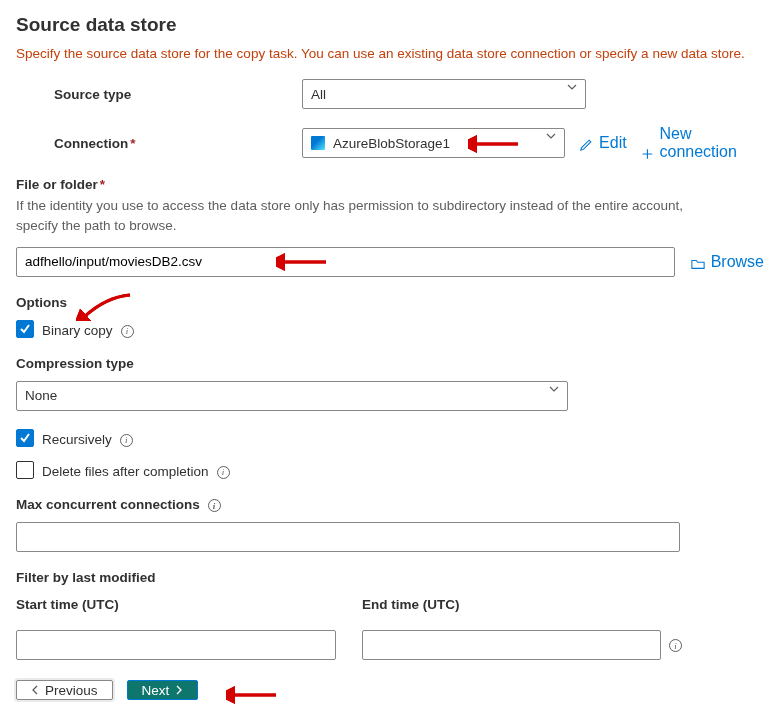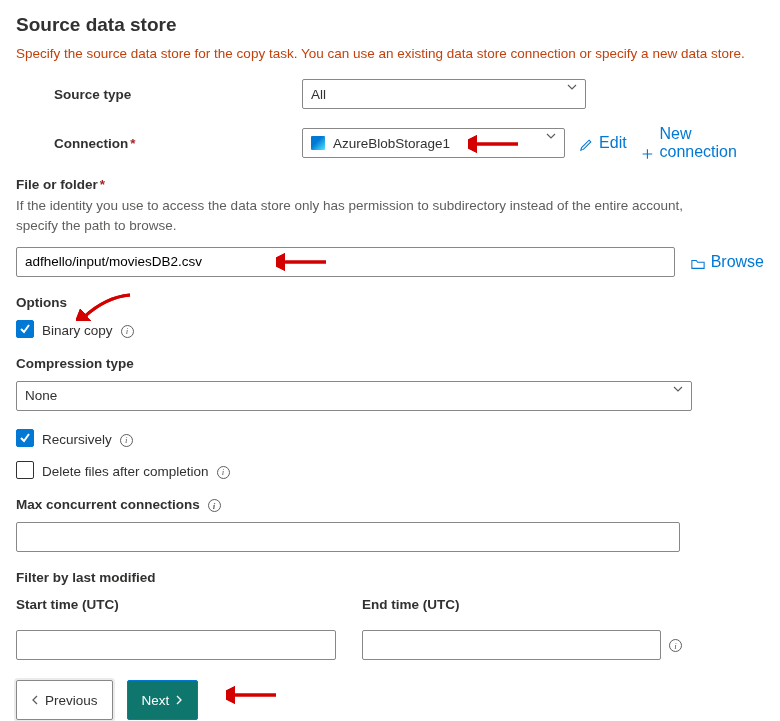--- a/index.html
+++ b/index.html
@@ -84,21 +84,21 @@
   .text-input {
     border: 1px solid #8a8886;
     border-radius: 2px;
     height: 30px;
     padding: 0 8px;
     font-size: 13.5px;
     font-family: inherit;
     background: #fff;
   }
   .path-input { flex: 1; }
-  .wide-select { width: 676px; }
+  .wide-select { width: 552px; }
   .check-row {
     display: flex;
     align-items: flex-end;
     gap: 8px;
     margin-bottom: 14px;
   }
   .checkbox {
     width: 18px;
     height: 18px;
     border: 1px solid #323130;
@@ -138,21 +138,21 @@
     font-weight: 600;
     margin-bottom: 18px;
   }
   .footer {
     display: flex;
     gap: 14px;
     align-items: center;
     margin-top: 10px;
   }
   .btn {
-    height: 40px;
+    height: 20px;
     padding: 0 14px;
     border-radius: 2px;
     font-family: inherit;
     font-size: 13.5px;
     cursor: pointer;
     display: inline-flex;
     align-items: center;
     gap: 6px;
   }
   .btn-secondary {

